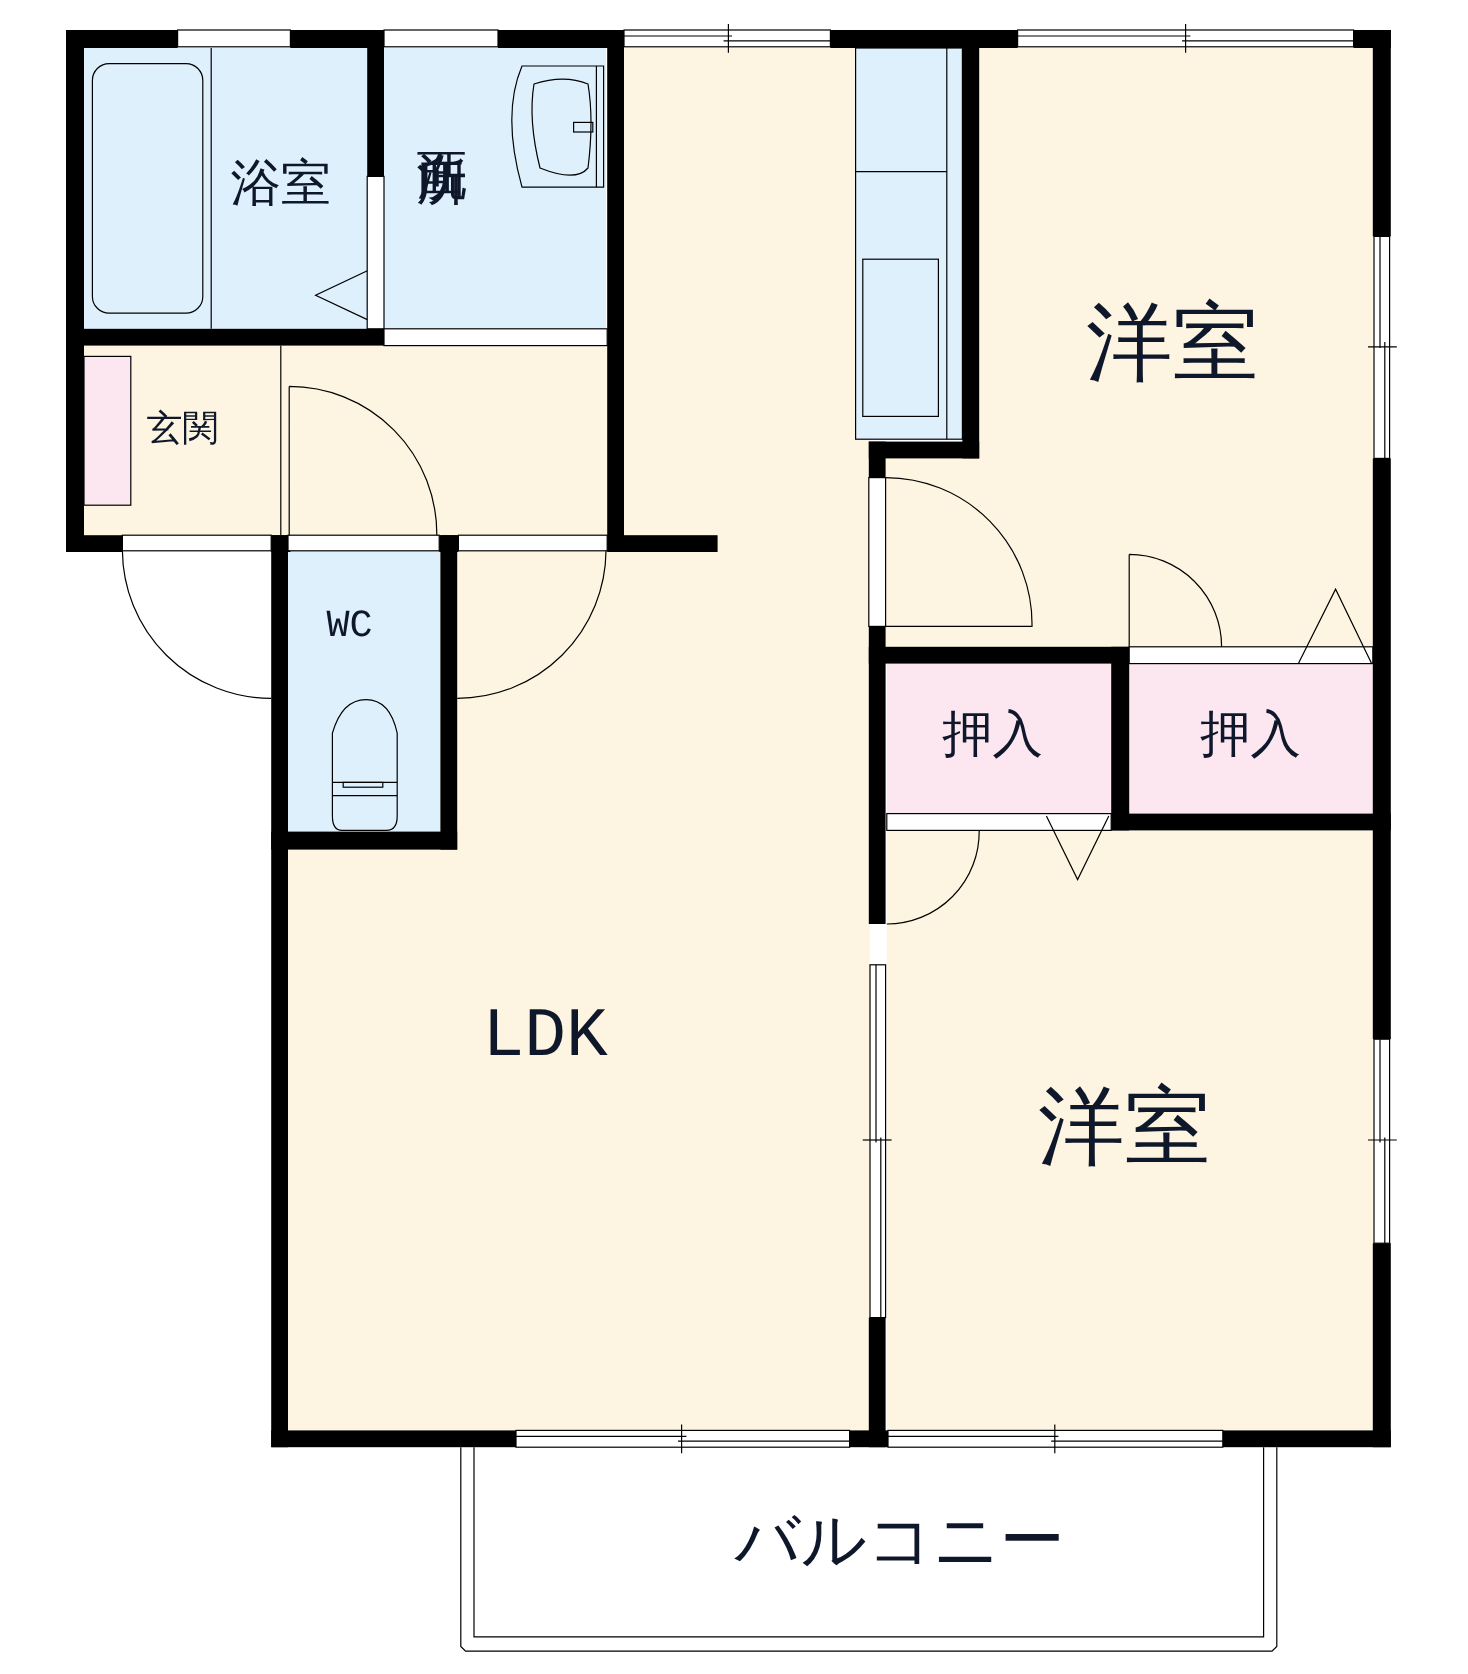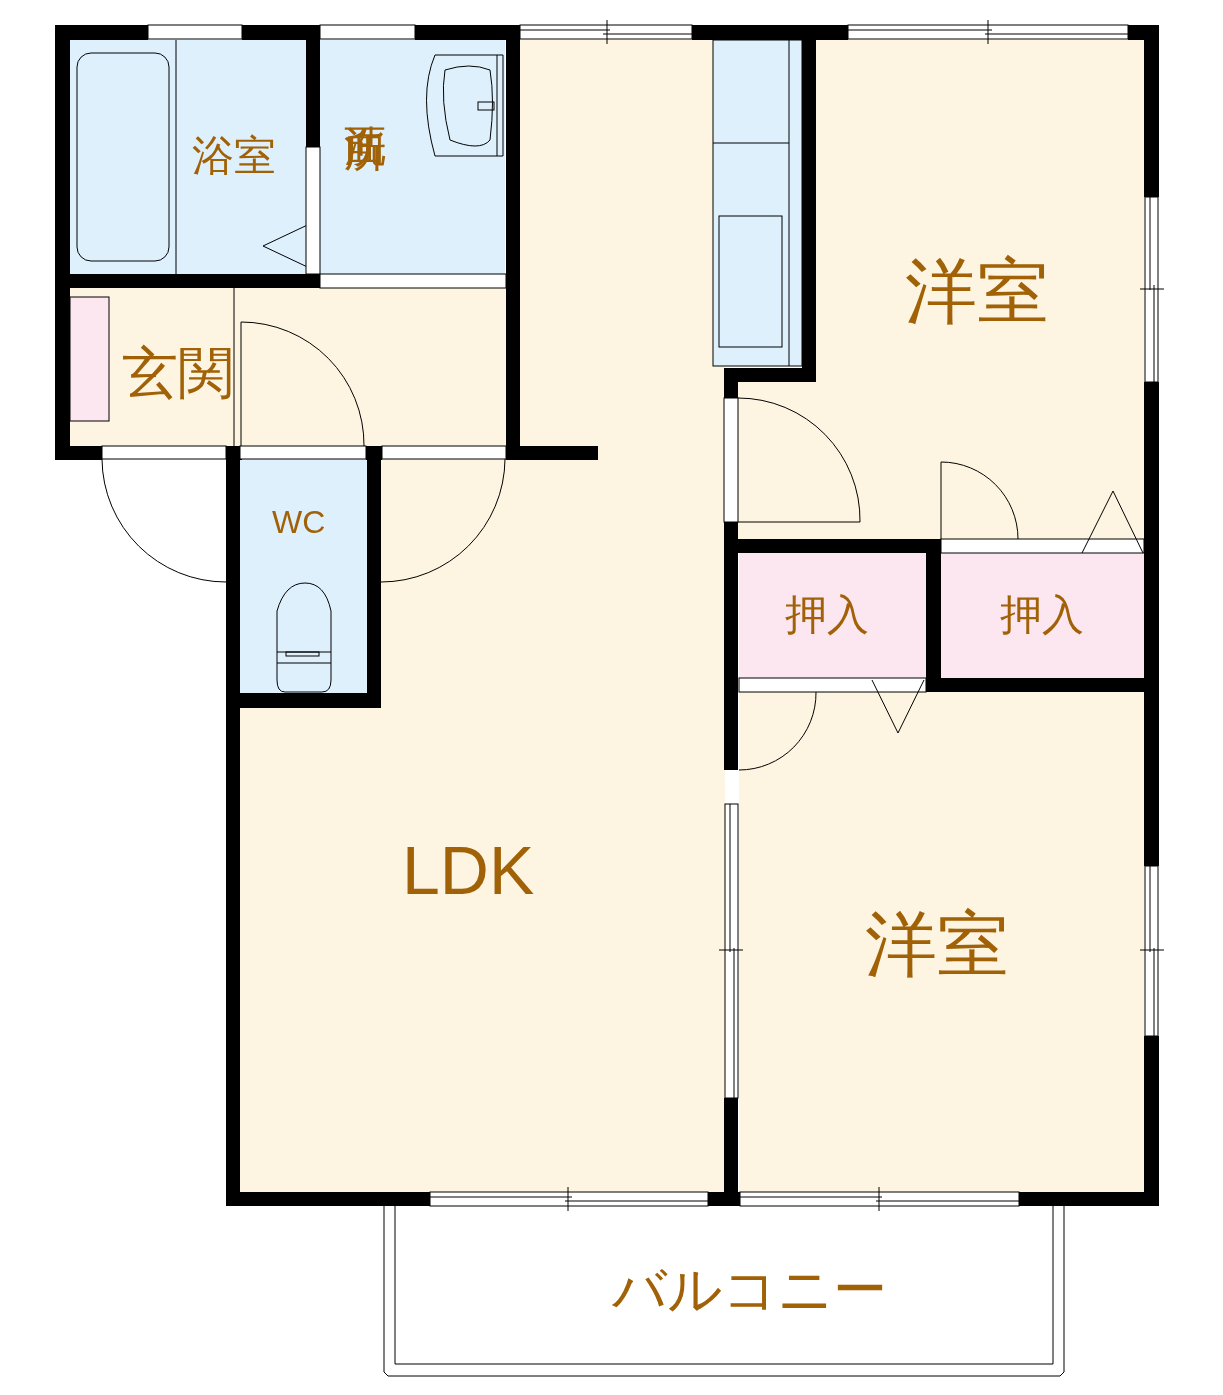--- a/index.html
+++ b/index.html
@@ -1,18 +1,18 @@
 <!DOCTYPE html>
 <html><head>
 <meta charset="utf-8">
 <style>
   html, body { margin: 0; padding: 0; background: #ffffff; }
   body { width: 1223px; height: 1395px; position: relative; overflow: hidden; }
   #plan { position: absolute; left: 0; top: 0; width: 1223px; height: 1395px; }
-  .lbl { position: absolute; font-family: Liberation Sans, sans-serif; color: #a16207; white-space: nowrap; line-height: 1; }
+  .lbl { position: absolute; font-family: Liberation Mono, monospace; color: #0f172a; white-space: nowrap; line-height: 1; }
   .lbl-vert { writing-mode: vertical-rl; text-orientation: upright; letter-spacing: 2px; }
 </style>
 </head>
 <body>
 
 <svg id="plan" viewBox="0 0 1223 1395" xmlns="http://www.w3.org/2000/svg">
 
   <g>
 
     <rect x="70" y="40" width="236" height="234" fill="#dff0fd"></rect>
@@ -172,20 +172,20 @@
   </g>
 
   <g fill="none" stroke="#000" stroke-width="1">
     <path d="M384,1206 L384,1372 L388,1376 L1060,1376 L1064,1372 L1064,1206"></path>
     <path d="M395,1206 L395,1364 L1053,1364 L1053,1206"></path>
   </g>
 </svg>
 
 <div class="lbl" style="left:192px; top:135px; font-size:42px;">浴室</div>
 <div class="lbl lbl-vert" style="left:344px; top:92px; font-size:42px;">洗面所</div>
-<div class="lbl" style="left:122px; top:345px; font-size:56px;">玄関</div>
+<div class="lbl" style="left:122px; top:345px; font-size:30px;">玄関</div>
 <div class="lbl" style="left:272px; top:506px; font-size:32px;">WC</div>
-<div class="lbl" style="left:402px; top:836px; font-size:68px;">LDK</div>
+<div class="lbl" style="left:402px; top:836px; font-size:58px;">LDK</div>
 <div class="lbl" style="left:905px; top:255px; font-size:72px;">洋室</div>
 <div class="lbl" style="left:865px; top:908px; font-size:72px;">洋室</div>
 <div class="lbl" style="left:785px; top:594px; font-size:42px;">押入</div>
 <div class="lbl" style="left:1000px; top:594px; font-size:42px;">押入</div>
 <div class="lbl" style="left:612px; top:1262px; font-size:54px;">バルコニー</div>
 
 </body></html>

